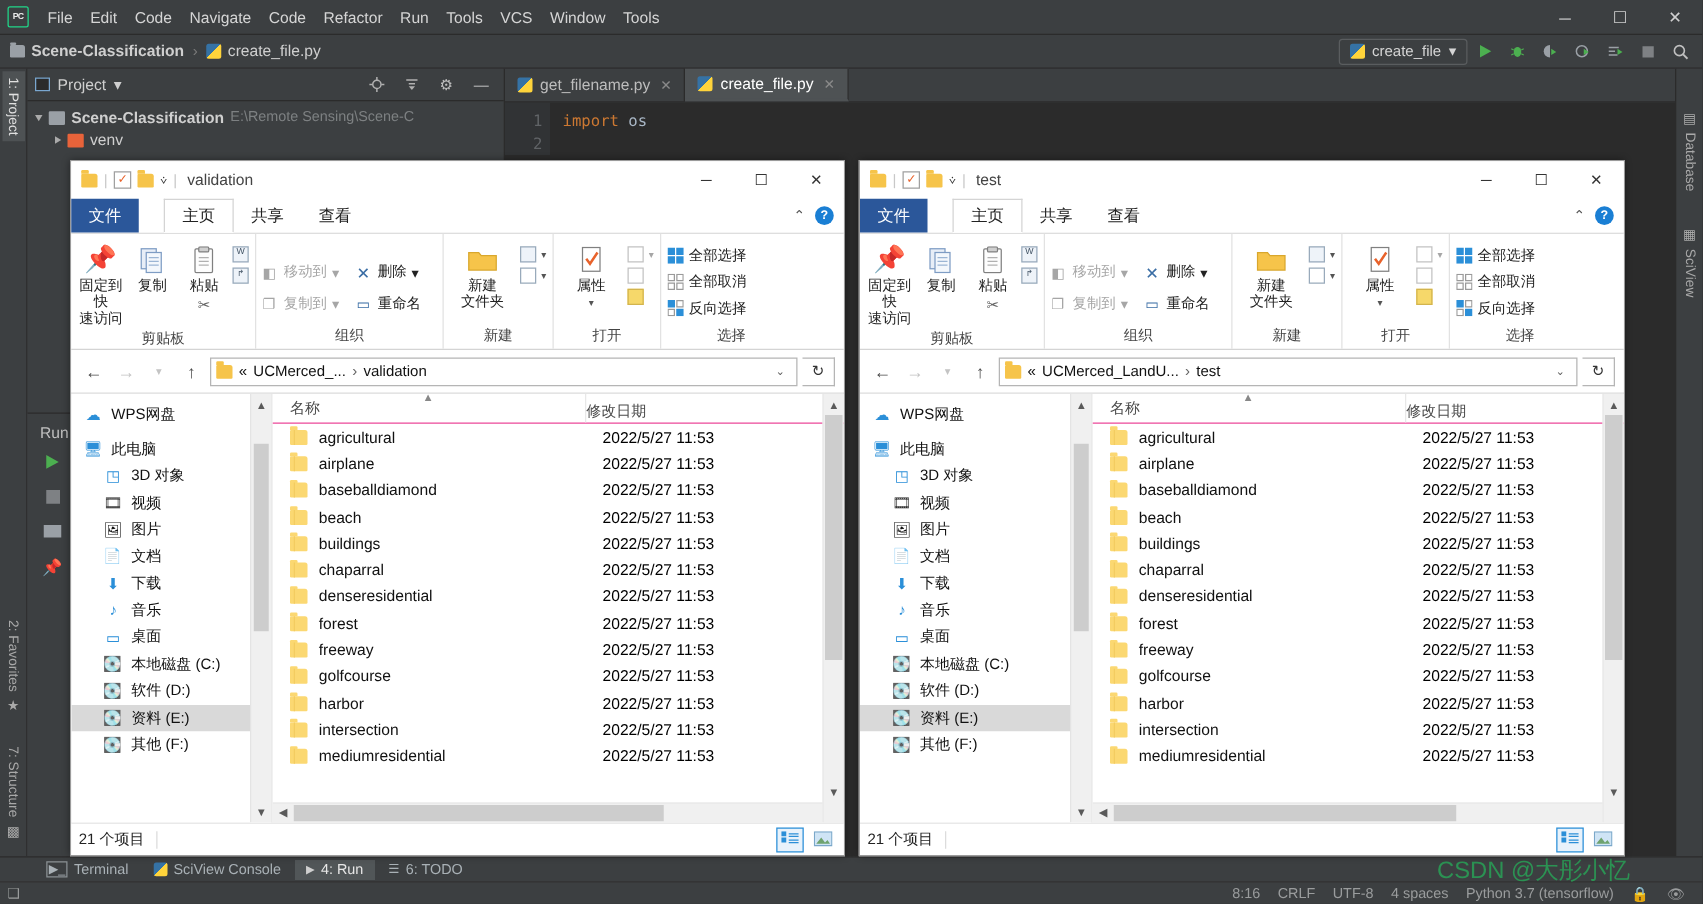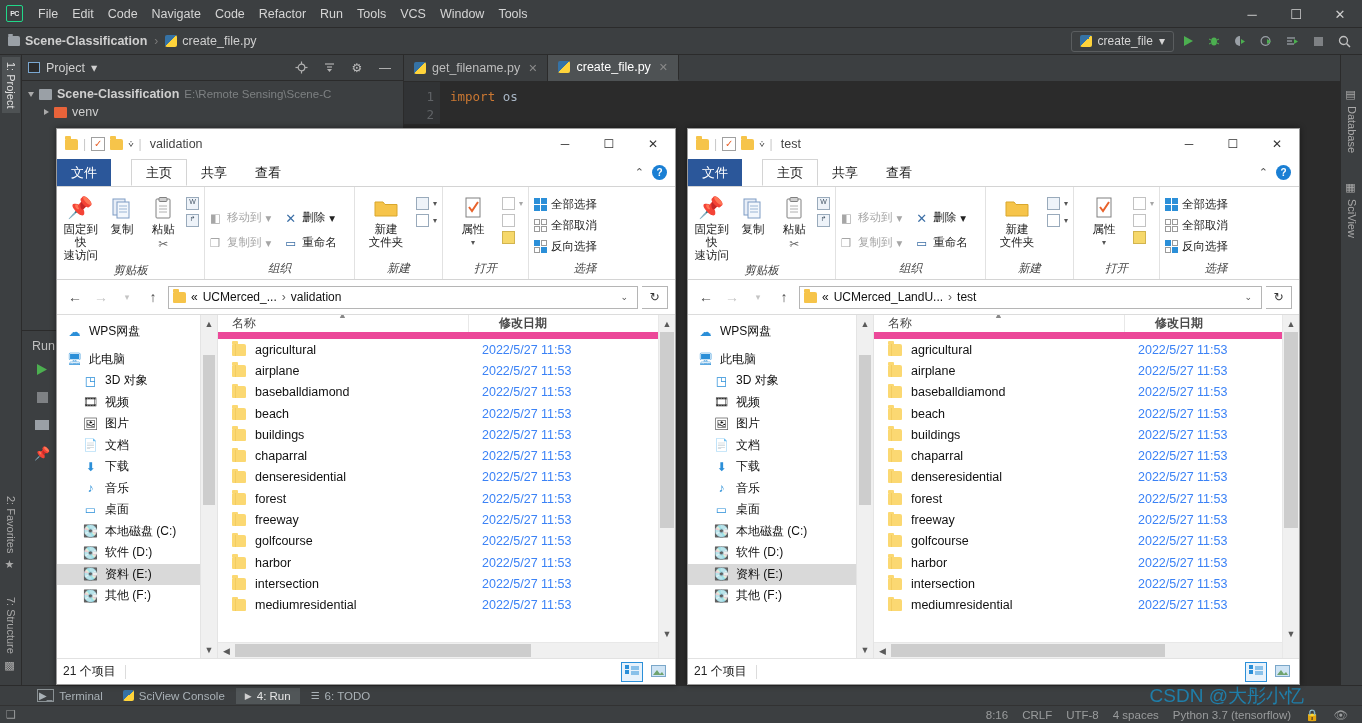--- a/index.html
+++ b/index.html
@@ -114,21 +114,21 @@
   }
   .status-tools {
     height:20px;display:flex;align-items:center;gap:2px;padding-left:28px;
     border-bottom:1px solid #323232;
   }
   .stool{ display:flex;align-items:center;gap:5px;padding:2px 9px;font-size:11.5px;color:#a9b1b6;}
   .stool.active{ background:#515658; color:#e6e6e6;}
   .status-row{ height:17px;display:flex;align-items:center;padding:0 6px;font-size:11.5px;color:#9a9c9d;}
   .status-right{ margin-left:auto;display:flex;align-items:center;gap:14px;padding-right:8px;}
   .watermark{
-    position:absolute;right:58px;bottom:14px;color:#0ea5e9;opacity:.62;
+    position:absolute;right:58px;bottom:14px;color:#22c55e;opacity:.62;
     font-size:19px;white-space:nowrap;pointer-events:none;
   }
 
   
   .explorer {
     position:absolute; background:#ffffff; border:1px solid #9b9b9b;
     color:#000; font-size:12px; box-shadow:0 0 6px rgba(0,0,0,.45);
     display:flex; flex-direction:column;
   }
   .ex-title { height:30px; display:flex; align-items:center; padding-left:8px; background:#fff;}
@@ -145,21 +145,21 @@
   .rtab{ padding:0 14px;display:flex;align-items:center;font-size:13px;color:#222;}
   .rtab.file{ background:#2b579a;color:#fff;font-weight:normal; }
   .rtab.active{ background:#fff;border:1px solid #d4d4d4;border-bottom:1px solid #fff;position:relative;z-index:2;margin-left:20px;}
   .ribbon-right{ margin-left:auto;display:flex;align-items:center;gap:8px;padding-right:8px;}
   .help-circle{ width:15px;height:15px;border-radius:50%;background:#1a7fd4;color:#fff;font-size:10px;
                 display:flex;align-items:center;justify-content:center;font-weight:bold;}
 
   .ribbon{ height:94px;border-top:1px solid #d4d4d4;border-bottom:1px solid #d4d4d4;background:#fff;display:flex;}
   .rgroup{ display:flex;flex-direction:column;justify-content:space-between;border-right:1px solid #e2e2e2;padding:4px 5px 1px;}
   .rgroup-body{ display:flex;align-items:flex-start;gap:4px;flex:1;}
-  .rgroup-title{ text-align:center;font-size:11.5px;color:#444;padding-bottom:2px;font-style:italic;}
+  .rgroup-title{ text-align:center;font-size:11.5px;color:#444;padding-bottom:2px;}
   .bigbtn{ width:52px;display:flex;flex-direction:column;align-items:center;gap:2px;font-size:11.5px;color:#222;text-align:center;line-height:1.15;padding-top:4px;}
   .bigbtn .gl{ font-size:21px;line-height:22px;height:26px;display:flex;align-items:center;}
   .smallcol{ display:flex;flex-direction:column;gap:4px;padding-top:6px;}
   .smallbtn{ display:flex;align-items:center;gap:4px;font-size:11.5px;color:#222;white-space:nowrap;}
   .smallbtn.dis{ color:#a6a6a6; }
   .sq{ width:13px;height:13px;display:inline-block;}
 
   .addr-row{ height:34px;display:flex;align-items:center;gap:4px;padding:0 7px;background:#fff;}
   .nav-btn{ width:22px;height:22px;display:flex;align-items:center;justify-content:center;font-size:14px;color:#4a4a4a;}
   .nav-btn.dis{ color:#c4c4c4;}
@@ -174,28 +174,28 @@
   .nav-row{ display:flex;align-items:center;gap:7px;height:21.5px;padding-left:10px;font-size:12px;color:#111;white-space:nowrap;}
   .nav-row.indent{ padding-left:26px;}
   .nav-row.sel2{ background:#d9d9d9;}
   .ni{ width:15px;height:14px;display:flex;align-items:center;justify-content:center;font-size:12px;}
 
   .nav-scroll{ position:absolute;right:0;top:0;width:17px;height:100%;background:#f0f0f0;border-left:1px solid #e4e4e4;}
   .nav-scroll .arr{height:17px;display:flex;align-items:center;justify-content:center;color:#5a5a5a;font-size:9px;}
   .nav-scroll .thumb{position:absolute;left:2px;right:2px;background:#cdcdcd;border-radius:0;}
 
   .filelist{ flex:1;display:flex;flex-direction:column;border-left:1px solid #e4e4e4;position:relative;overflow:hidden;}
-  .col-head{ height:24px;display:flex;align-items:center;border-bottom:7px solid #ec4899;font-size:12px;color:#4a4a4a;background:#fff;position:relative;}
+  .col-head{ height:24px;display:flex;align-items:center;border-bottom:1px solid #ec4899;font-size:12px;color:#4a4a4a;background:#fff;position:relative;}
   .col-name{ padding-left:14px;width:250px;position:relative;}
   .col-sortmark{position:absolute;left:120px;top:-5px;color:#888;font-size:9px;}
-  .col-date{ padding-left:30px;border-left:1px solid #e8e8e8;height:100%;display:flex;align-items:center;font-weight:bold;}
+  .col-date{ padding-left:0;border-left:1px solid #e8e8e8;height:100%;display:flex;align-items:flex-end;}
   .rows{ flex:1;overflow:hidden;}
   .frow{ height:21.3px;display:flex;align-items:center;font-size:12.5px;color:#111;}
   .frow .fname{ width:250px;display:flex;align-items:center;gap:9px;padding-left:14px;}
-  .frow .fdate{ padding-left:14px;color:#3b82f6;}
+  .frow .fdate{ padding-left:14px;color:#000000;}
   .fold{ width:14px;height:12px;background:#fbd872;border:0;border-radius:1px 2px 1px 1px;position:relative;}
   .fold:before{content:"";position:absolute;top:-2.5px;left:0;width:6px;height:3px;background:#fbd872;border-radius:1px 1px 0 0;}
   .fold:after{content:"";position:absolute;left:3px;top:0;width:1px;height:12px;background:#f3cc60;}
 
   .vscroll{ position:absolute;right:0;top:0;width:17px;height:100%;background:#f0f0f0;border-left:1px solid #e8e8e8;}
   .vscroll .arr{height:17px;display:flex;align-items:center;justify-content:center;color:#5a5a5a;font-size:9px;}
   .vscroll .thumb{position:absolute;left:1px;right:1px;background:#cdcdcd;}
   .hscroll{ height:16px;background:#f0f0f0;display:flex;align-items:center;border-top:1px solid #e8e8e8;}
   .hscroll .arr{width:17px;text-align:center;color:#5a5a5a;font-size:9px;}
   .hscroll .track{flex:1;position:relative;height:13px;}

